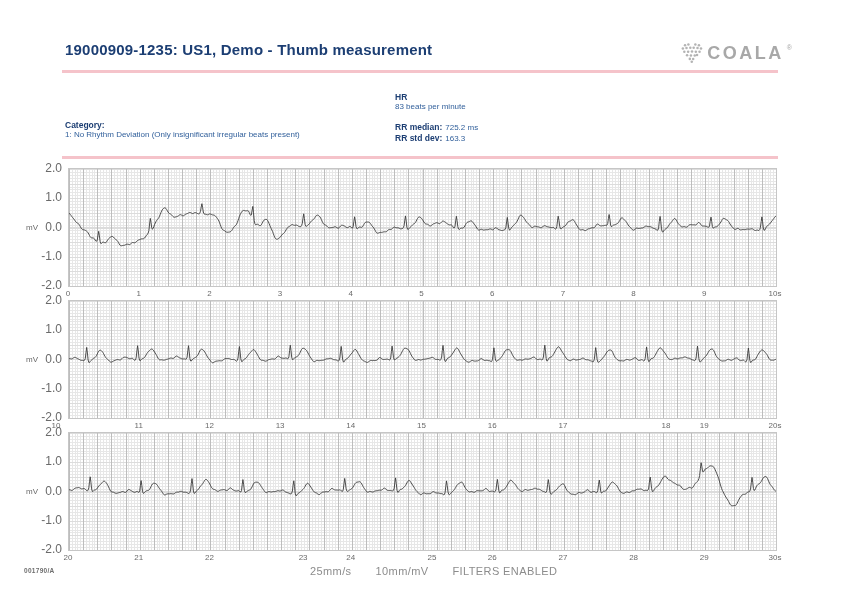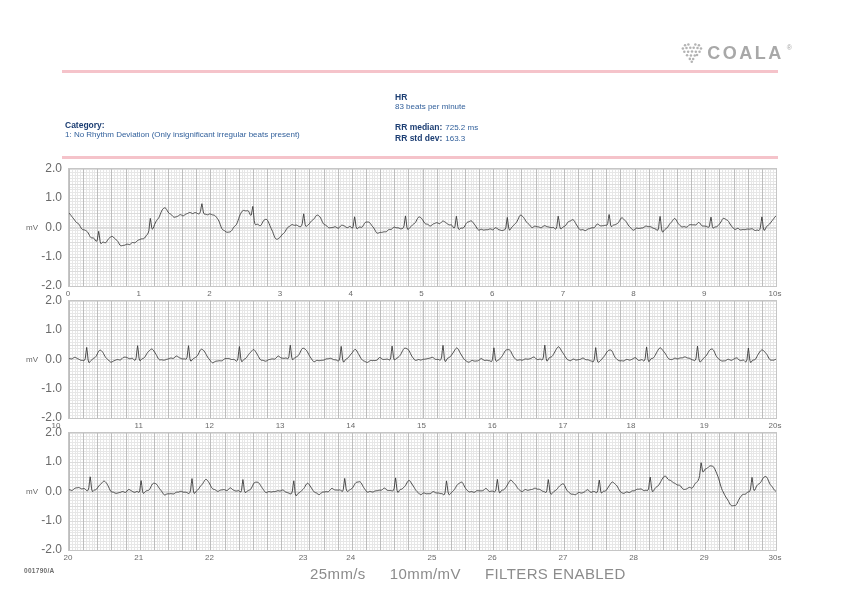--- a/index.html
+++ b/index.html
@@ -50,28 +50,29 @@
   .xtick{
     position:absolute;top:121px;font-size:8px;color:var(--tick);
     transform:translateX(-50%);white-space:nowrap;
   }
   .doc-number{
     position:absolute;left:24px;top:567px;
     font-size:6.5px;font-weight:bold;color:#6e6e6e;letter-spacing:.3px;
   }
   .footer-row{
     position:absolute;left:310px;top:565px;display:flex;gap:24px;
-    font-size:15px;color:var(--footer);letter-spacing:.4px;
+    font-size:11px;color:var(--footer);letter-spacing:.4px;
   }
 </style>
 </head>
 <body>
 
 <div class="page">
 
+  <div class="title">19000909-1235: US1, Demo - Thumb measurement</div>
 
   <div class="logo">
     <svg width="24" height="22" viewBox="0 0 20 18">
       <g fill="#b3b3b3">
         <circle cx="4.2" cy="2.6" r="1.05"></circle>
           <circle cx="7.0" cy="1.9" r="1.05"></circle>
         <circle cx="12.8" cy="1.9" r="1.05"></circle>
           <circle cx="15.8" cy="2.6" r="1.05"></circle>
         <circle cx="2.4" cy="5.2" r="1.05"></circle>
           <circle cx="5.4" cy="4.9" r="1.05"></circle>
@@ -153,21 +154,21 @@
       <div class="ytick" style="top: 87.75px;">-1.0</div>
       <div class="ytick" style="top: 117px;">-2.0</div>
       <div class="xtick" style="left: 56px;">10</div>
       <div class="xtick" style="left: 138.7px;">11</div>
       <div class="xtick" style="left: 209.4px;">12</div>
       <div class="xtick" style="left: 280.1px;">13</div>
       <div class="xtick" style="left: 350.8px;">14</div>
       <div class="xtick" style="left: 421.5px;">15</div>
       <div class="xtick" style="left: 492.2px;">16</div>
       <div class="xtick" style="left: 562.9px;">17</div>
-      <div class="xtick" style="left: 631px; text-align: right;">18</div>
+      <div class="xtick" style="left: 666px; text-align: right;">18</div>
       <div class="xtick" style="left: 704.3px;">19</div>
       <div class="xtick" style="left: 775px;">20s</div>
     </div>
 
   <div class="chart chart-2">
     <div class="yunit">mV</div>
     <div class="plot">
         <svg viewBox="0 0 707 117" preserveAspectRatio="none">
           <path d="M0.0,56.7L0.7,56.8L1.4,57.0L2.1,57.4L2.8,57.5L3.5,57.2L4.2,56.7L4.9,56.0L5.7,55.4L6.4,55.1L7.1,54.9L7.8,54.8L8.5,54.7L9.2,54.5L9.9,54.6L10.6,54.8L11.3,55.2L12.0,55.7L12.7,55.9L13.4,55.8L14.1,55.6L14.8,55.5L15.6,55.7L16.3,56.2L17.0,56.9L17.7,57.7L18.4,57.9L19.1,57.1L19.8,54.8L20.5,48.7L21.2,43.8L21.9,49.2L22.6,55.9L23.3,58.3L24.0,58.4L24.7,57.6L25.5,57.0L26.2,56.9L26.9,56.7L27.6,56.1L28.3,55.2L29.0,54.1L29.7,53.0L30.4,52.3L31.1,51.7L31.8,51.1L32.5,50.4L33.2,49.5L33.9,48.7L34.6,48.2L35.4,48.2L36.1,48.6L36.8,49.3L37.5,50.2L38.2,51.2L38.9,52.5L39.6,53.9L40.3,55.5L41.0,57.0L41.7,58.1L42.4,58.8L43.1,59.0L43.8,59.1L44.5,59.2L45.2,59.6L46.0,60.0L46.7,60.3L47.4,60.4L48.1,60.2L48.8,60.0L49.5,59.8L50.2,59.6L50.9,59.5L51.6,59.3L52.3,58.9L53.0,58.6L53.7,58.5L54.4,58.7L55.1,59.1L55.9,59.4L56.6,59.4L57.3,58.9L58.0,58.0L58.7,57.2L59.4,56.6L60.1,56.5L60.8,56.8L61.5,57.3L62.2,57.7L62.9,58.1L63.6,58.5L64.3,58.9L65.0,59.2L65.8,59.3L66.5,59.1L67.2,58.7L67.9,58.4L68.6,58.7L69.3,59.2L70.0,59.3L70.7,57.9L71.4,52.4L72.1,47.6L72.8,52.3L73.5,58.2L74.2,60.2L74.9,60.3L75.6,59.4L76.4,58.6L77.1,58.0L77.8,57.7L78.5,57.5L79.2,57.4L79.9,57.1L80.6,56.3L81.3,55.1L82.0,53.6L82.7,52.2L83.4,51.0L84.1,50.4L84.8,50.2L85.5,50.3L86.3,50.5L87.0,50.8L87.7,51.4L88.4,52.3L89.1,53.5L89.8,54.6L90.5,55.6L91.2,56.5L91.9,57.3L92.6,58.2L93.3,59.3L94.0,60.4L94.7,61.4L95.4,61.9L96.2,61.9L96.9,61.5L97.6,61.1L98.3,60.9L99.0,60.8L99.7,60.8L100.4,60.8L101.1,60.7L101.8,60.6L102.5,60.7L103.2,60.8L103.9,60.9L104.6,60.9L105.3,60.6L106.1,60.0L106.8,59.5L107.5,59.2L108.2,59.1L108.9,59.1L109.6,59.1L110.3,58.8L111.0,58.5L111.7,58.3L112.4,58.3L113.1,58.6L113.8,59.0L114.5,59.2L115.2,59.2L115.9,59.2L116.7,59.2L117.4,59.4L118.1,59.7L118.8,60.1L119.5,60.5L120.2,60.4L120.9,59.4L121.6,56.9L122.3,50.6L123.0,45.6L123.7,51.2L124.4,58.0L125.1,60.3L125.8,60.2L126.6,59.1L127.3,58.1L128.0,57.5L128.7,57.0L129.4,56.2L130.1,55.2L130.8,54.1L131.5,53.1L132.2,52.4L132.9,51.6L133.6,50.8L134.3,49.7L135.0,48.5L135.7,47.3L136.5,46.5L137.2,46.4L137.9,46.8L138.6,47.6L139.3,48.6L140.0,49.7L140.7,50.9L141.4,52.2L142.1,53.6L142.8,54.8L143.5,55.7L144.2,56.2L144.9,56.4L145.6,56.5L146.3,56.9L147.1,57.4L147.8,58.0L148.5,58.3L149.2,58.3L149.9,58.0L150.6,57.5L151.3,57.2L152.0,57.0L152.7,56.9L153.4,56.8L154.1,56.7L154.8,56.6L155.5,56.7L156.2,57.0L157.0,57.4L157.7,57.6L158.4,57.4L159.1,56.8L159.8,55.9L160.5,55.2L161.2,54.8L161.9,55.0L162.6,55.6L163.3,56.3L164.0,56.8L164.7,57.2L165.4,57.5L166.1,57.8L166.9,58.0L167.6,58.0L168.3,57.9L169.0,57.6L169.7,57.6L170.4,58.2L171.1,58.9L171.8,59.0L172.5,57.5L173.2,51.7L173.9,46.6L174.6,51.2L175.3,57.2L176.0,59.4L176.8,59.6L177.5,58.9L178.2,58.1L178.9,57.7L179.6,57.4L180.3,57.1L181.0,56.8L181.7,56.2L182.4,55.2L183.1,53.8L183.8,52.2L184.5,50.8L185.2,49.9L185.9,49.4L186.6,49.2L187.4,49.2L188.1,49.2L188.8,49.3L189.5,49.7L190.2,50.4L190.9,51.4L191.6,52.5L192.3,53.6L193.0,54.6L193.7,55.6L194.4,56.6L195.1,57.7L195.8,58.7L196.5,59.4L197.3,59.7L198.0,59.4L198.7,59.0L199.4,58.6L200.1,58.5L200.8,58.7L201.5,58.9L202.2,59.0L202.9,58.9L203.6,58.7L204.3,58.6L205.0,58.6L205.7,58.6L206.4,58.5L207.2,58.3L207.9,57.9L208.6,57.7L209.3,57.7L210.0,57.9L210.7,58.0L211.4,57.9L212.1,57.6L212.8,57.2L213.5,57.0L214.2,57.1L214.9,57.6L215.6,58.2L216.3,58.8L217.0,59.2L217.8,59.4L218.5,59.6L219.2,59.9L219.9,60.2L220.6,60.6L221.3,60.9L222.0,60.9L222.7,60.1L223.4,58.0L224.1,52.2L224.8,47.8L225.5,53.5L226.2,60.3L226.9,62.6L227.7,62.5L228.4,61.3L229.1,60.4L229.8,59.9L230.5,59.6L231.2,59.1L231.9,58.4L232.6,57.7L233.3,56.9L234.0,56.3L234.7,55.6L235.4,54.6L236.1,53.4L236.8,52.0L237.6,50.9L238.3,50.3L239.0,50.3L239.7,51.0L240.4,51.9L241.1,53.0L241.8,54.1L242.5,55.1L243.2,56.2L243.9,57.3L244.6,58.3L245.3,59.0L246.0,59.5L246.7,59.7L247.5,60.0L248.2,60.5L248.9,61.1L249.6,61.5L250.3,61.6L251.0,61.2L251.7,60.5L252.4,59.8L253.1,59.3L253.8,59.1L254.5,59.0L255.2,59.0L255.9,58.9L256.6,58.7L257.3,58.7L258.1,58.7L258.8,58.8L259.5,58.6L260.2,58.1L260.9,57.2L261.6,56.3L262.3,55.6L263.0,55.4L263.7,55.7L264.4,56.2L265.1,56.7L265.8,56.9L266.5,57.0L267.2,57.0L268.0,57.1L268.7,57.1L269.4,57.1L270.1,57.0L270.8,56.9L271.5,57.0L272.2,57.7L272.9,58.3L273.6,58.3L274.3,56.5L275.0,50.6L275.7,45.4L276.4,49.9L277.1,55.8L277.9,58.1L278.6,58.5L279.3,58.0L280.0,57.4L280.7,56.9L281.4,56.5L282.1,56.1L282.8,55.6L283.5,54.9L284.2,53.9L284.9,52.6L285.6,51.3L286.3,50.3L287.0,49.6L287.7,49.2L288.5,49.1L289.2,49.0L289.9,48.8L290.6,48.7L291.3,49.0L292.0,49.7L292.7,50.9L293.4,52.2L294.1,53.5L294.8,54.7L295.5,55.7L296.2,56.7L296.9,57.7L297.6,58.6L298.4,59.1L299.1,59.1L299.8,58.9L300.5,58.5L301.2,58.4L301.9,58.5L302.6,58.8L303.3,59.0L304.0,59.0L304.7,58.7L305.4,58.3L306.1,58.0L306.8,57.8L307.5,57.7L308.3,57.7L309.0,57.5L309.7,57.3L310.4,57.2L311.1,57.2L311.8,57.2L312.5,57.1L313.2,56.7L313.9,56.1L314.6,55.4L315.3,55.1L316.0,55.2L316.7,55.8L317.4,56.6L318.2,57.2L318.9,57.5L319.6,57.5L320.3,57.5L321.0,57.5L321.7,57.5L322.4,57.7L323.1,57.9L323.8,57.9L324.5,57.2L325.2,55.2L325.9,49.4L326.6,44.9L327.3,50.6L328.0,57.3L328.8,59.4L329.5,59.0L330.2,57.7L330.9,56.8L331.6,56.4L332.3,56.3L333.0,56.0L333.7,55.4L334.4,54.8L335.1,54.0L335.8,53.3L336.5,52.4L337.2,51.2L337.9,49.9L338.7,48.6L339.4,47.7L340.1,47.4L340.8,47.8L341.5,48.7L342.2,49.9L342.9,51.0L343.6,52.0L344.3,53.1L345.0,54.2L345.7,55.4L346.4,56.6L347.1,57.6L347.8,58.4L348.6,59.1L349.3,59.7L350.0,60.5L350.7,61.2L351.4,61.6L352.1,61.6L352.8,61.2L353.5,60.6L354.2,60.1L354.9,59.9L355.6,60.1L356.3,60.4L357.0,60.7L357.7,60.8L358.4,60.7L359.2,60.7L359.9,60.7L360.6,60.7L361.3,60.6L362.0,60.2L362.7,59.6L363.4,59.0L364.1,58.6L364.8,58.7L365.5,59.1L366.2,59.6L366.9,59.9L367.6,60.0L368.3,60.0L369.1,60.0L369.8,60.1L370.5,60.3L371.2,60.5L371.9,60.6L372.6,60.6L373.3,60.8L374.0,61.3L374.7,61.8L375.4,61.5L376.1,59.4L376.8,53.2L377.5,47.9L378.2,52.5L379.0,58.8L379.7,61.3L380.4,61.7L381.1,61.1L381.8,60.3L382.5,59.5L383.2,58.8L383.9,58.1L384.6,57.4L385.3,56.6L386.0,55.6L386.7,54.4L387.4,53.1L388.1,52.1L388.9,51.3L389.6,50.7L390.3,50.3L391.0,49.8L391.7,49.3L392.4,49.1L393.1,49.3L393.8,50.1L394.5,51.4L395.2,52.9L395.9,54.3L396.6,55.4L397.3,56.3L398.0,57.1L398.7,57.9L399.5,58.5L400.2,58.9L400.9,58.9L401.6,58.7L402.3,58.6L403.0,58.6L403.7,58.9L404.4,59.2L405.1,59.3L405.8,59.1L406.5,58.6L407.2,58.0L407.9,57.7L408.6,57.6L409.4,57.7L410.1,57.8L410.8,57.9L411.5,57.8L412.2,57.8L412.9,57.8L413.6,57.7L414.3,57.4L415.0,56.8L415.7,56.1L416.4,55.6L417.1,55.4L417.8,55.9L418.5,56.7L419.3,57.7L420.0,58.3L420.7,58.5L421.4,58.4L422.1,58.2L422.8,58.1L423.5,58.1L424.2,58.3L424.9,58.7L425.6,58.8L426.3,58.3L427.0,56.5L427.7,50.9L428.4,46.4L429.1,51.7L429.9,58.0L430.6,59.8L431.3,59.4L432.0,58.1L432.7,57.3L433.4,57.1L434.1,57.0L434.8,56.8L435.5,56.2L436.2,55.3L436.9,54.3L437.6,53.3L438.3,52.1L439.0,50.8L439.8,49.4L440.5,48.2L441.2,47.3L441.9,47.1L442.6,47.5L443.3,48.3L444.0,49.2L444.7,49.9L445.4,50.6L446.1,51.3L446.8,52.2L447.5,53.3L448.2,54.4L448.9,55.5L449.7,56.3L450.4,56.9L451.1,57.5L451.8,58.0L452.5,58.4L453.2,58.5L453.9,58.2L454.6,57.6L455.3,57.0L456.0,56.6L456.7,56.5L457.4,56.8L458.1,57.2L458.8,57.3L459.6,57.2L460.3,57.0L461.0,56.7L461.7,56.6L462.4,56.5L463.1,56.4L463.8,56.2L464.5,55.8L465.2,55.4L465.9,55.2L466.6,55.3L467.3,55.7L468.0,56.0L468.7,56.2L469.4,56.2L470.2,56.3L470.9,56.4L471.6,56.9L472.3,57.4L473.0,57.9L473.7,58.2L474.4,58.4L475.1,58.5L475.8,59.1L476.5,59.5L477.2,59.2L477.9,57.3L478.6,51.4L479.3,46.6L480.1,51.5L480.8,58.0L481.5,60.7L482.2,61.3L482.9,60.7L483.6,59.9L484.3,59.1L485.0,58.4L485.7,57.9L486.4,57.5L487.1,57.0L487.8,56.4L488.5,55.5L489.2,54.5L490.0,53.6L490.7,52.9L491.4,52.3L492.1,51.8L492.8,51.3L493.5,50.9L494.2,50.8L494.9,51.3L495.6,52.5L496.3,54.0L497.0,55.6L497.7,56.9L498.4,57.9L499.1,58.6L499.8,59.3L500.6,59.9L501.3,60.5L502.0,61.0L502.7,61.2L503.4,61.2L504.1,61.2L504.8,61.4L505.5,61.6L506.2,61.7L506.9,61.6L507.6,61.1L508.3,60.4L509.0,59.8L509.7,59.4L510.5,59.5L511.2,59.8L511.9,60.0L512.6,60.0L513.3,59.9L514.0,59.6L514.7,59.3L515.4,59.0L516.1,58.5L516.8,57.8L517.5,57.1L518.2,56.7L518.9,56.7L519.6,57.3L520.4,58.1L521.1,58.9L521.8,59.3L522.5,59.3L523.2,58.9L523.9,58.6L524.6,58.4L525.3,58.5L526.0,58.8L526.7,59.4L527.4,59.7L528.1,59.3L528.8,57.4L529.5,51.7L530.3,47.0L531.0,52.1L531.7,58.2L532.4,60.0L533.1,59.7L533.8,58.7L534.5,58.2L535.2,58.2L535.9,58.2L536.6,57.9L537.3,57.2L538.0,56.2L538.7,55.1L539.4,54.0L540.1,52.9L540.9,51.8L541.6,50.7L542.3,49.7L543.0,49.1L543.7,49.0L544.4,49.5L545.1,50.1L545.8,50.8L546.5,51.4L547.2,52.0L547.9,52.8L548.6,53.9L549.3,55.3L550.0,56.7L550.8,57.9L551.5,58.8L552.2,59.4L552.9,59.8L553.6,60.1L554.3,60.3L555.0,60.3L555.7,60.0L556.4,59.5L557.1,59.1L557.8,58.9L558.5,59.0L559.2,59.3L559.9,59.5L560.7,59.4L561.4,59.0L562.1,58.5L562.8,58.0L563.5,57.8L564.2,57.8L564.9,57.8L565.6,57.6L566.3,57.2L567.0,56.8L567.7,56.4L568.4,56.2L569.1,56.2L569.8,56.2L570.5,56.1L571.3,56.0L572.0,56.0L572.7,56.2L573.4,56.7L574.1,57.2L574.8,57.6L575.5,57.6L576.2,57.4L576.9,57.2L577.6,57.4L578.3,57.6L579.0,57.1L579.7,55.1L580.4,49.1L581.2,44.1L581.9,49.2L582.6,55.7L583.3,58.3L584.0,58.6L584.7,57.6L585.4,56.3L586.1,55.3L586.8,54.5L587.5,53.9L588.2,53.5L588.9,53.0L589.6,52.3L590.3,51.2L591.1,49.9L591.8,48.5L592.5,47.2L593.2,46.0L593.9,45.0L594.6,44.0L595.3,43.3L596.0,42.9L596.7,43.2L597.4,44.0L598.1,45.0L598.8,46.0L599.5,46.7L600.2,47.0L601.0,47.2L601.7,47.5L602.4,48.0L603.1,48.6L603.8,49.2L604.5,49.7L605.2,50.0L605.9,50.4L606.6,50.8L607.3,51.4L608.0,51.8L608.7,52.1L609.4,52.1L610.1,52.1L610.8,52.4L611.6,53.0L612.3,54.0L613.0,55.0L613.7,55.8L614.4,56.3L615.1,56.4L615.8,56.4L616.5,56.3L617.2,56.1L617.9,55.8L618.6,55.3L619.3,54.8L620.0,54.4L620.7,54.4L621.5,54.7L622.2,55.1L622.9,55.2L623.6,54.7L624.3,53.8L625.0,52.5L625.7,51.3L626.4,50.3L627.1,49.6L627.8,48.9L628.5,48.4L629.2,47.4L629.9,45.7L630.6,42.5L631.4,35.6L632.1,29.7L632.8,33.4L633.5,38.2L634.2,39.1L634.9,38.2L635.6,36.8L636.3,36.0L637.0,35.7L637.7,35.5L638.4,35.1L639.1,34.4L639.8,33.7L640.5,33.2L641.2,32.9L642.0,32.9L642.7,33.0L643.4,33.2L644.1,33.5L644.8,34.2L645.5,35.3L646.2,36.8L646.9,38.5L647.6,40.2L648.3,41.9L649.0,43.7L649.7,45.7L650.4,48.1L651.1,50.7L651.9,53.3L652.6,55.5L653.3,57.3L654.0,58.7L654.7,60.0L655.4,61.4L656.1,62.7L656.8,64.0L657.5,65.1L658.2,66.1L658.9,67.2L659.6,68.4L660.3,69.8L661.0,71.2L661.8,72.2L662.5,72.7L663.2,72.8L663.9,72.7L664.6,72.6L665.3,72.6L666.0,72.5L666.7,72.3L667.4,71.5L668.1,70.4L668.8,68.9L669.5,67.4L670.2,66.0L670.9,64.8L671.7,63.8L672.4,62.8L673.1,62.0L673.8,61.5L674.5,61.3L675.2,61.3L675.9,61.3L676.6,61.0L677.3,60.5L678.0,59.7L678.7,59.0L679.4,58.9L680.1,58.8L680.8,58.2L681.5,56.0L682.3,49.7L683.0,44.4L683.7,49.2L684.4,55.4L685.1,57.5L685.8,57.1L686.5,55.6L687.2,53.9L687.9,52.6L688.6,51.8L689.3,51.3L690.0,50.9L690.7,50.4L691.4,49.7L692.2,48.5L692.9,47.2L693.6,45.9L694.3,44.9L695.0,44.1L695.7,43.7L696.4,43.5L697.1,43.7L697.8,44.3L698.5,45.5L699.2,47.1L699.9,48.8L700.6,50.4L701.3,51.6L702.1,52.5L702.8,53.3L703.5,54.2L704.2,55.3L704.9,56.4L705.6,57.3L706.3,57.9L707.0,58.1" fill="none" stroke="#3b3b3b" stroke-width="0.9"></path>
         </svg>

